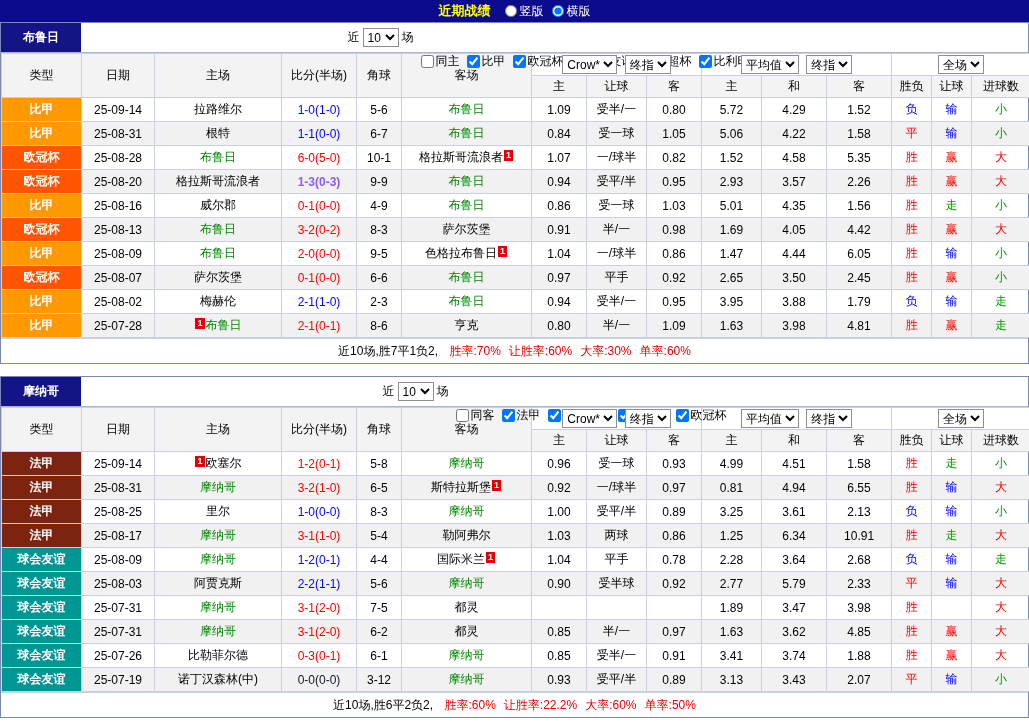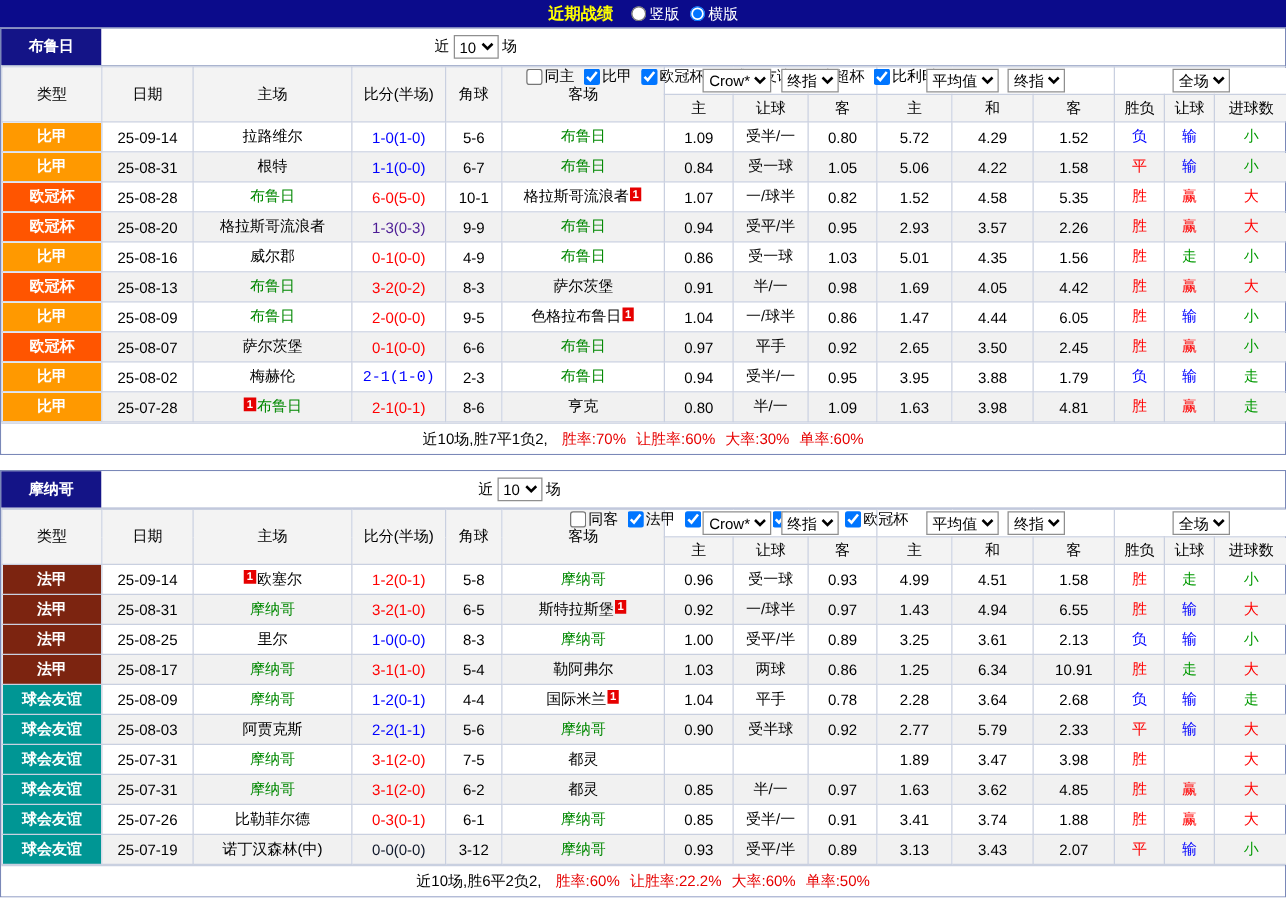--- a/index.html
+++ b/index.html
@@ -242,21 +242,21 @@
           <td>4.58</td>
           <td>5.35</td>
           <td style="color: rgb(255, 0, 0);">胜</td>
           <td style="color: rgb(255, 0, 0);">赢</td>
           <td style="color: rgb(255, 0, 0);">大</td>
         </tr>
         <tr>
           <td class="typecell" style="background-color: rgb(255, 85, 0);">欧冠杯</td>
           <td>25-08-20</td>
           <td><span>格拉斯哥流浪者</span></td>
-          <td style="color: #4c1d95;">1-3(0-3)</td>
+          <td style="color: #8b5cf6; font-weight: bold;">1-3(0-3)</td>
           <td>9-9</td>
           <td><span style="color: rgb(0, 136, 0);">布鲁日</span></td>
           <td>0.94</td>
           <td>受平/半</td>
           <td>0.95</td>
           <td>2.93</td>
           <td>3.57</td>
           <td>2.26</td>
           <td style="color: rgb(255, 0, 0);">胜</td>
           <td style="color: rgb(255, 0, 0);">赢</td>
@@ -327,21 +327,21 @@
           <td>3.50</td>
           <td>2.45</td>
           <td style="color: rgb(255, 0, 0);">胜</td>
           <td style="color: rgb(255, 0, 0);">赢</td>
           <td style="color: rgb(0, 153, 0);">小</td>
         </tr>
         <tr>
           <td class="typecell" style="background-color: rgb(255, 153, 0);">比甲</td>
           <td>25-08-02</td>
           <td><span>梅赫伦</span></td>
-          <td style="color: rgb(0, 0, 255); font-family: Liberation Mono, monospace;">2-1(1-0)</td>
+          <td style="color: rgb(0, 0, 255);">2-1(1-0)</td>
           <td>2-3</td>
           <td><span style="color: rgb(0, 136, 0);">布鲁日</span></td>
           <td>0.94</td>
           <td>受半/一</td>
           <td>0.95</td>
           <td>3.95</td>
           <td>3.88</td>
           <td>1.79</td>
           <td style="color: rgb(0, 0, 255);">负</td>
           <td style="color: rgb(0, 0, 255);">输</td>
@@ -469,21 +469,21 @@
         <tr>
           <td class="typecell" style="background-color: rgb(124, 36, 16);">法甲</td>
           <td>25-08-31</td>
           <td><span style="color: rgb(0, 136, 0);">摩纳哥</span></td>
           <td style="color: rgb(255, 0, 0);">3-2(1-0)</td>
           <td>6-5</td>
           <td><span>斯特拉斯堡</span><span class="b1">1</span></td>
           <td>0.92</td>
           <td>一/球半</td>
           <td>0.97</td>
-          <td>1.43</td>
+          <td>0.81</td>
           <td>4.94</td>
           <td>6.55</td>
           <td style="color: rgb(255, 0, 0);">胜</td>
           <td style="color: rgb(0, 0, 255);">输</td>
           <td style="color: rgb(255, 0, 0);">大</td>
         </tr>
         <tr>
           <td class="typecell" style="background-color: rgb(124, 36, 16);">法甲</td>
           <td>25-08-25</td>
           <td><span>里尔</span></td>

